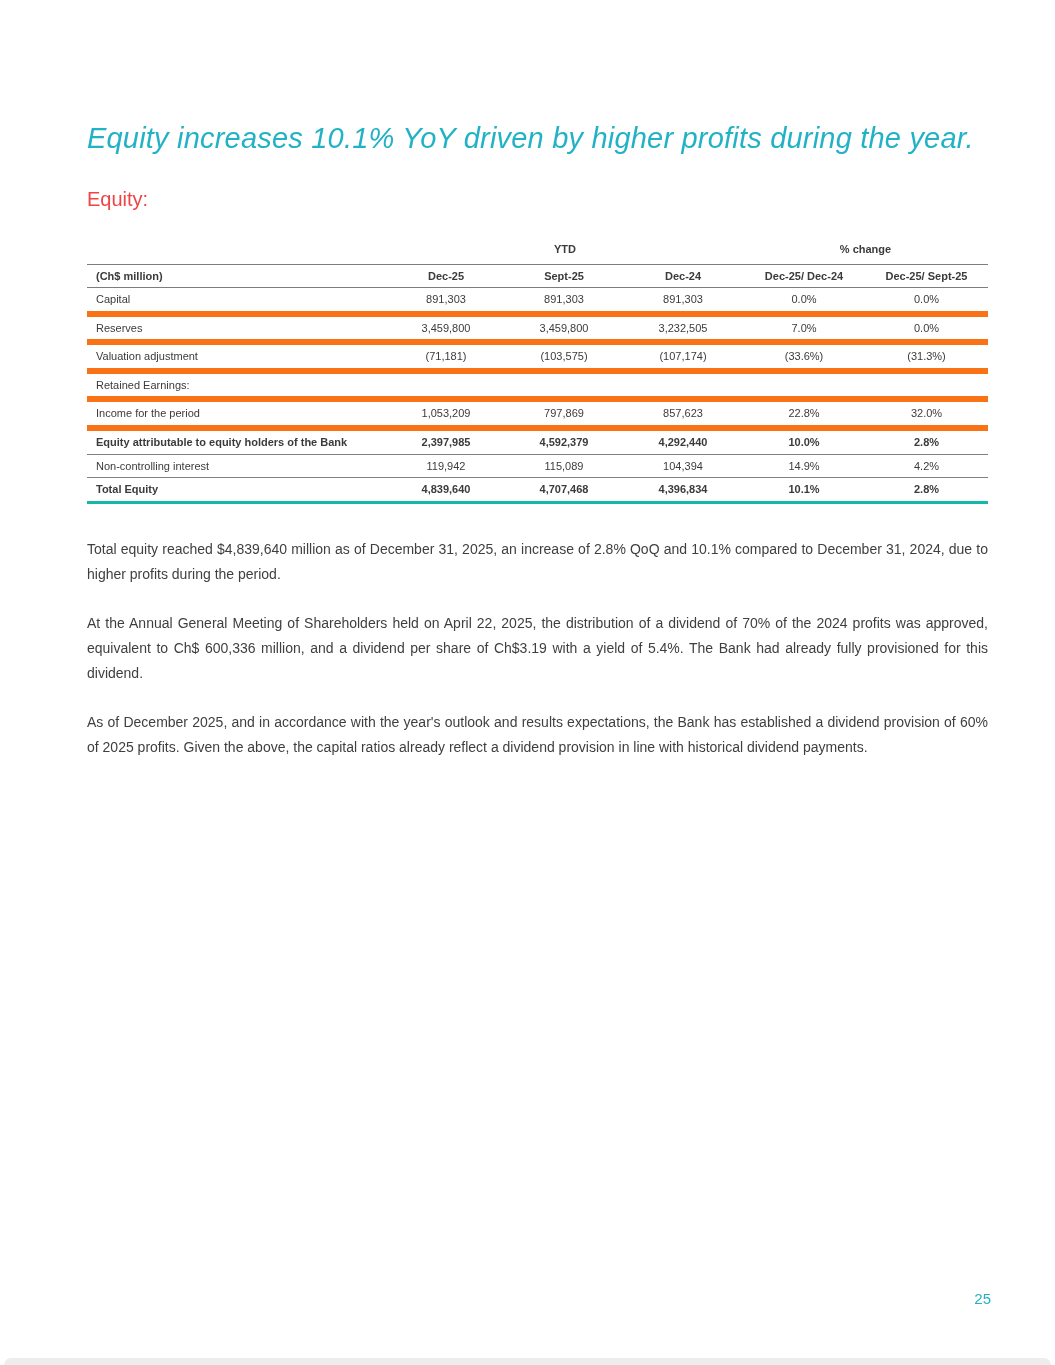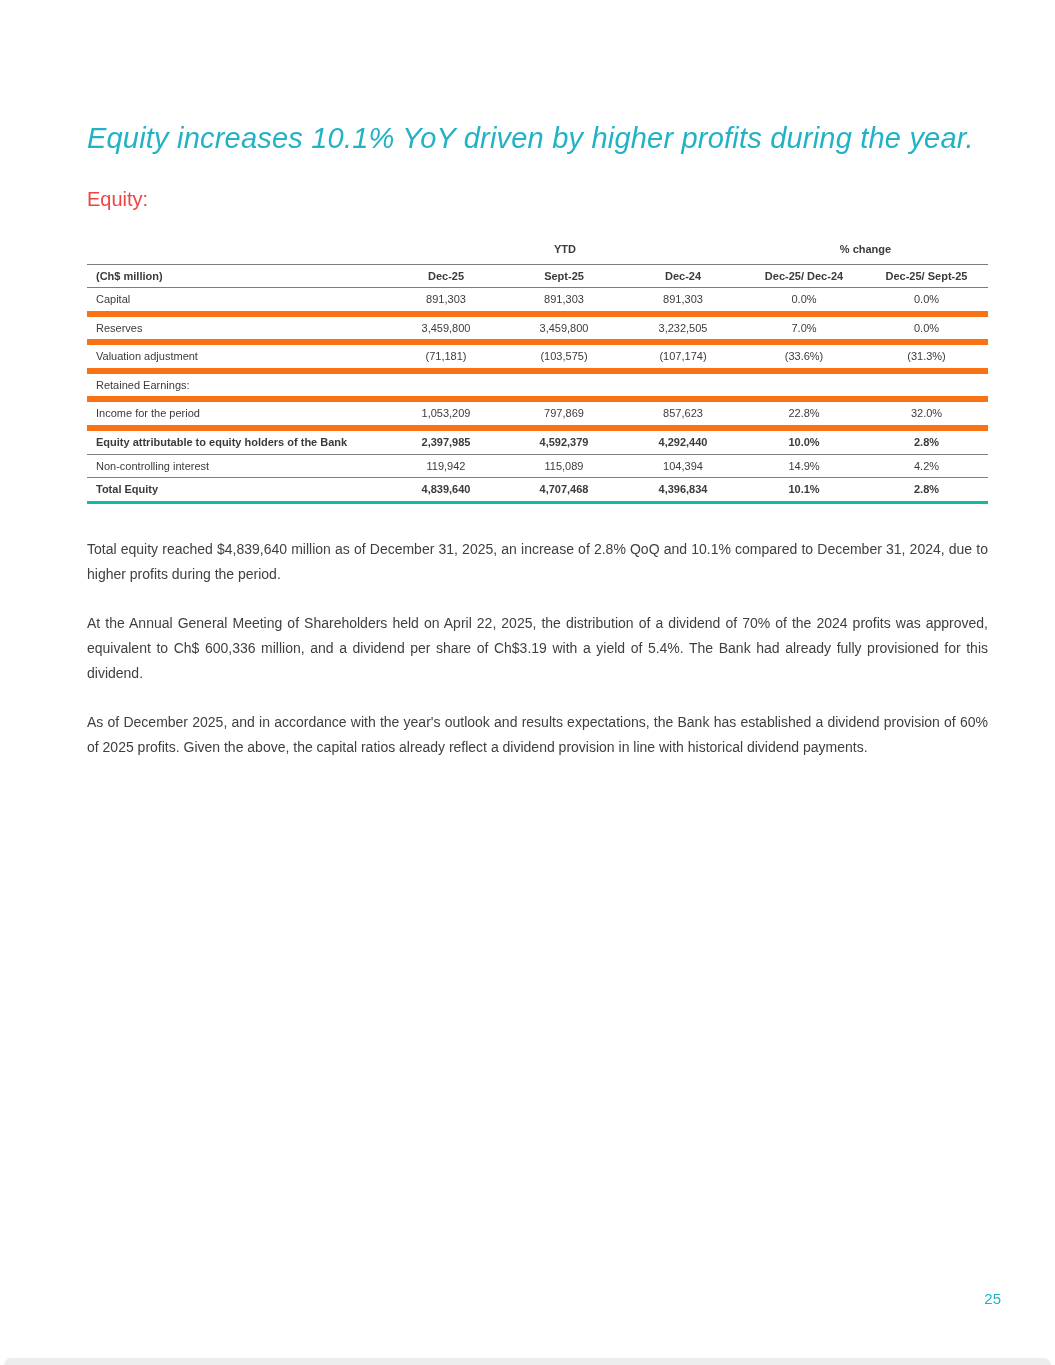--- a/index.html
+++ b/index.html
@@ -87,21 +87,21 @@
     margin-top: 24px;
     font-size: 14px;
     line-height: 25px;
     color: #3f3f3f;
     text-align: justify;
   }
   .body-par.first { margin-top: 33px; }
 
   .page-number {
     position: absolute;
-    right: 54px;
+    right: 64px;
     bottom: 58px;
     color: #22b2c5;
     font-size: 15px;
   }
 
   .bottom-bar {
     position: absolute;
     left: 4px;
     right: 4px;
     bottom: 0;

